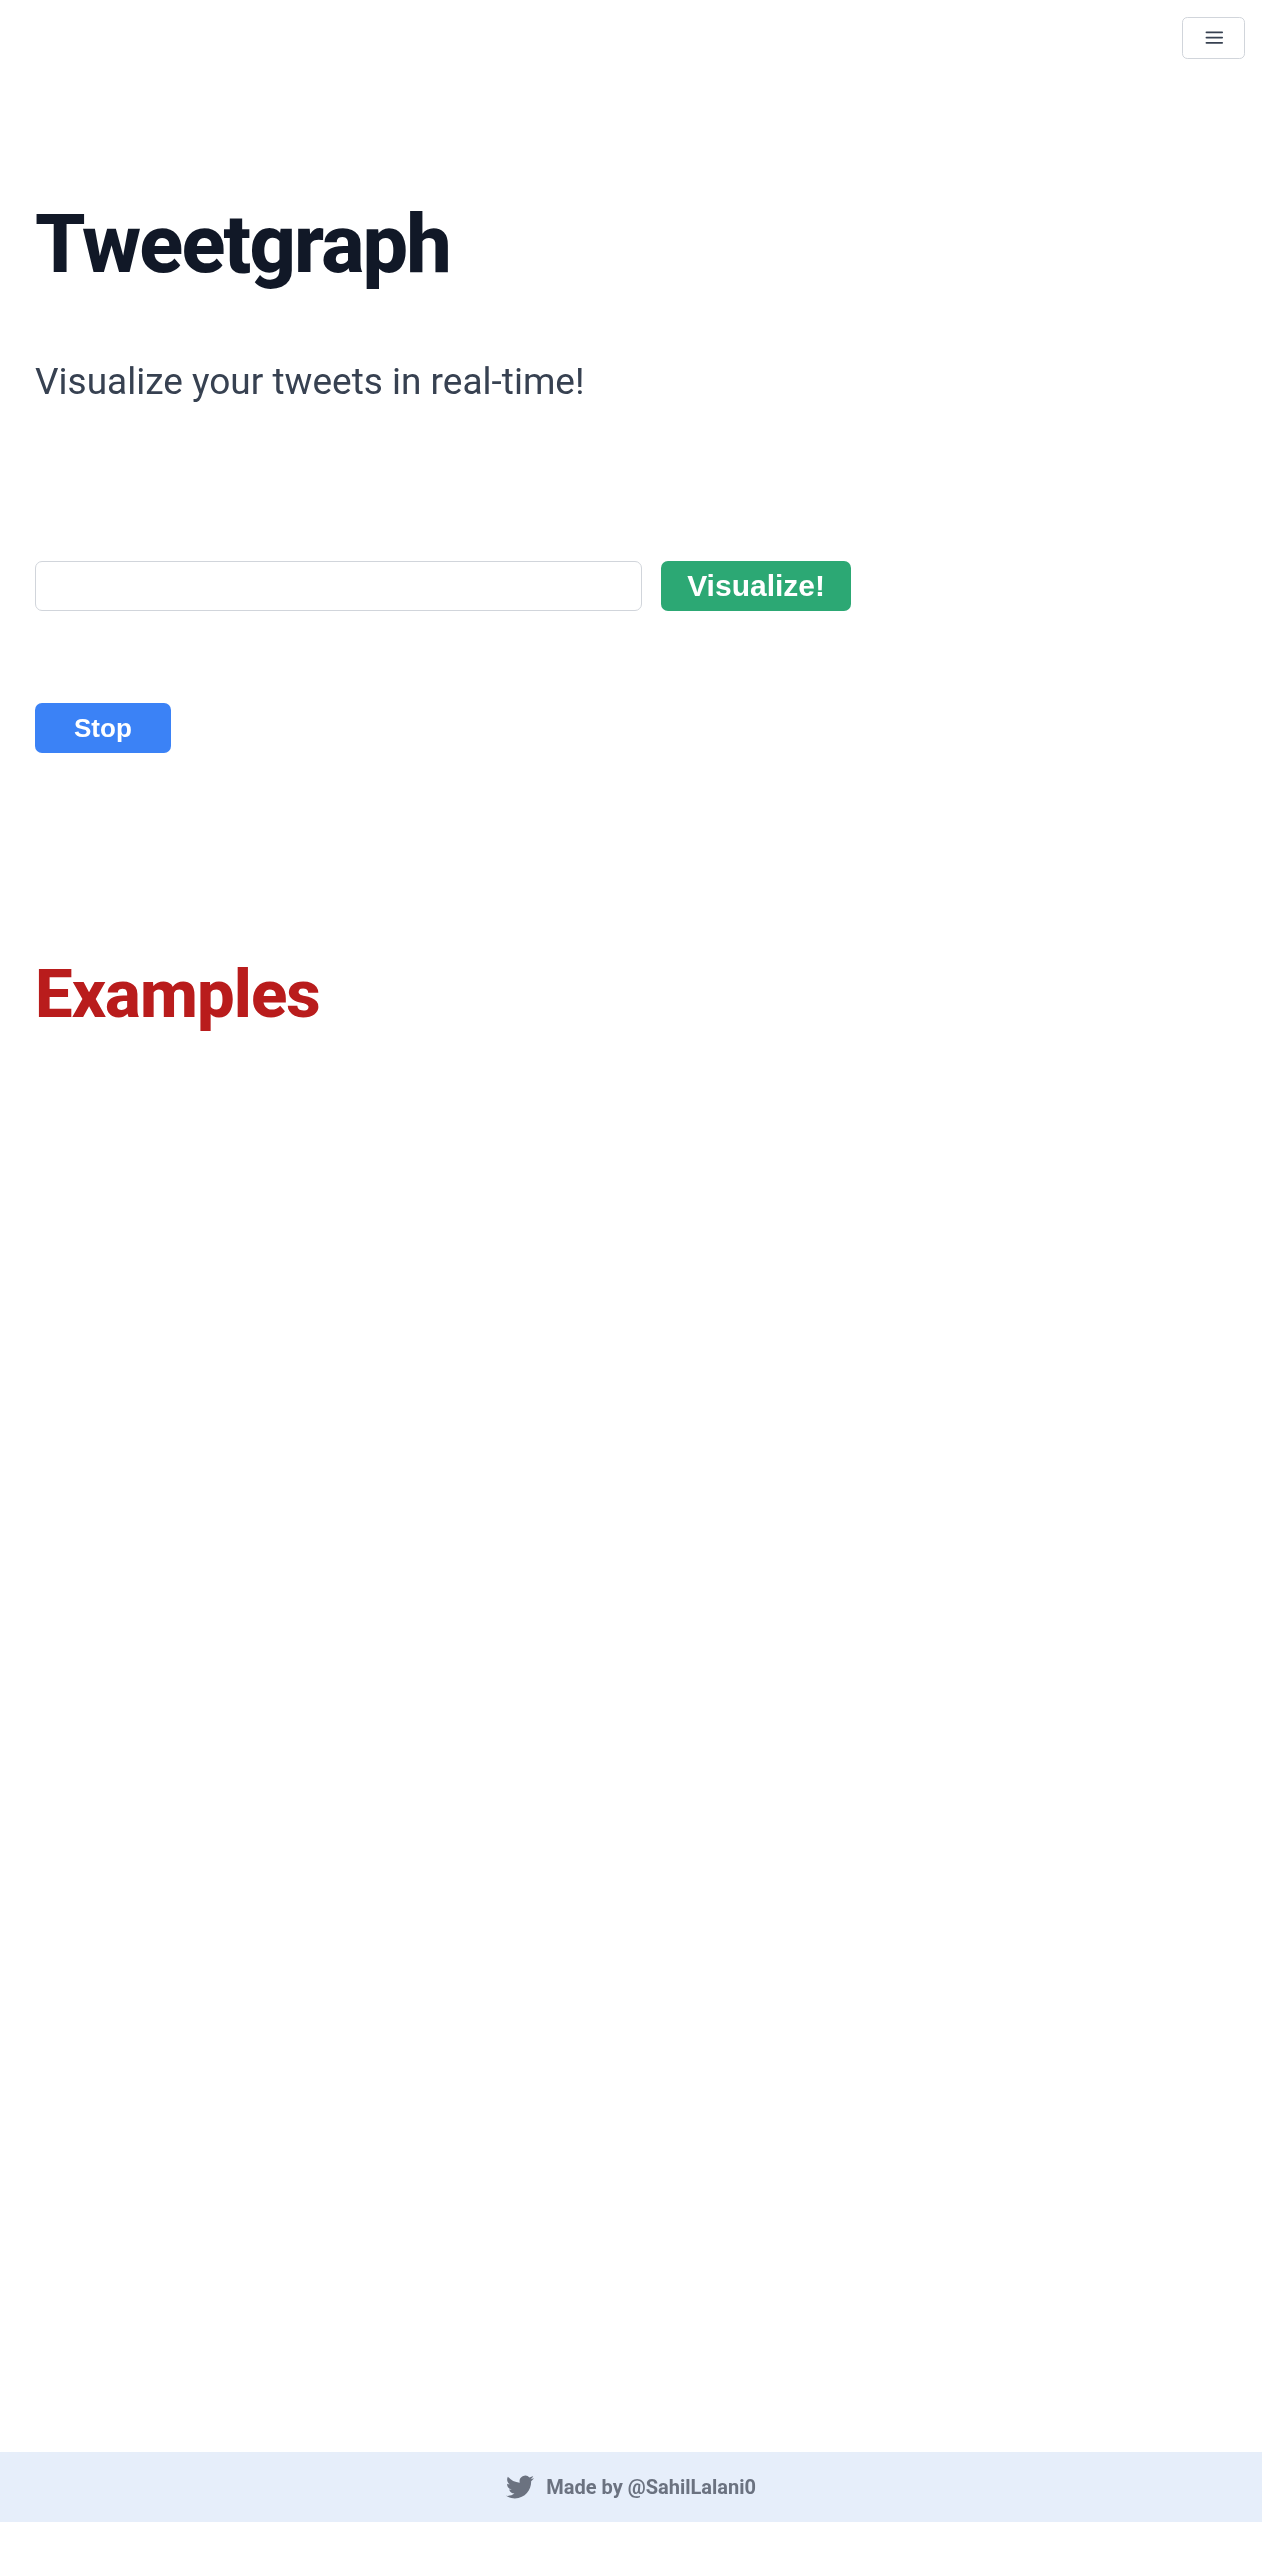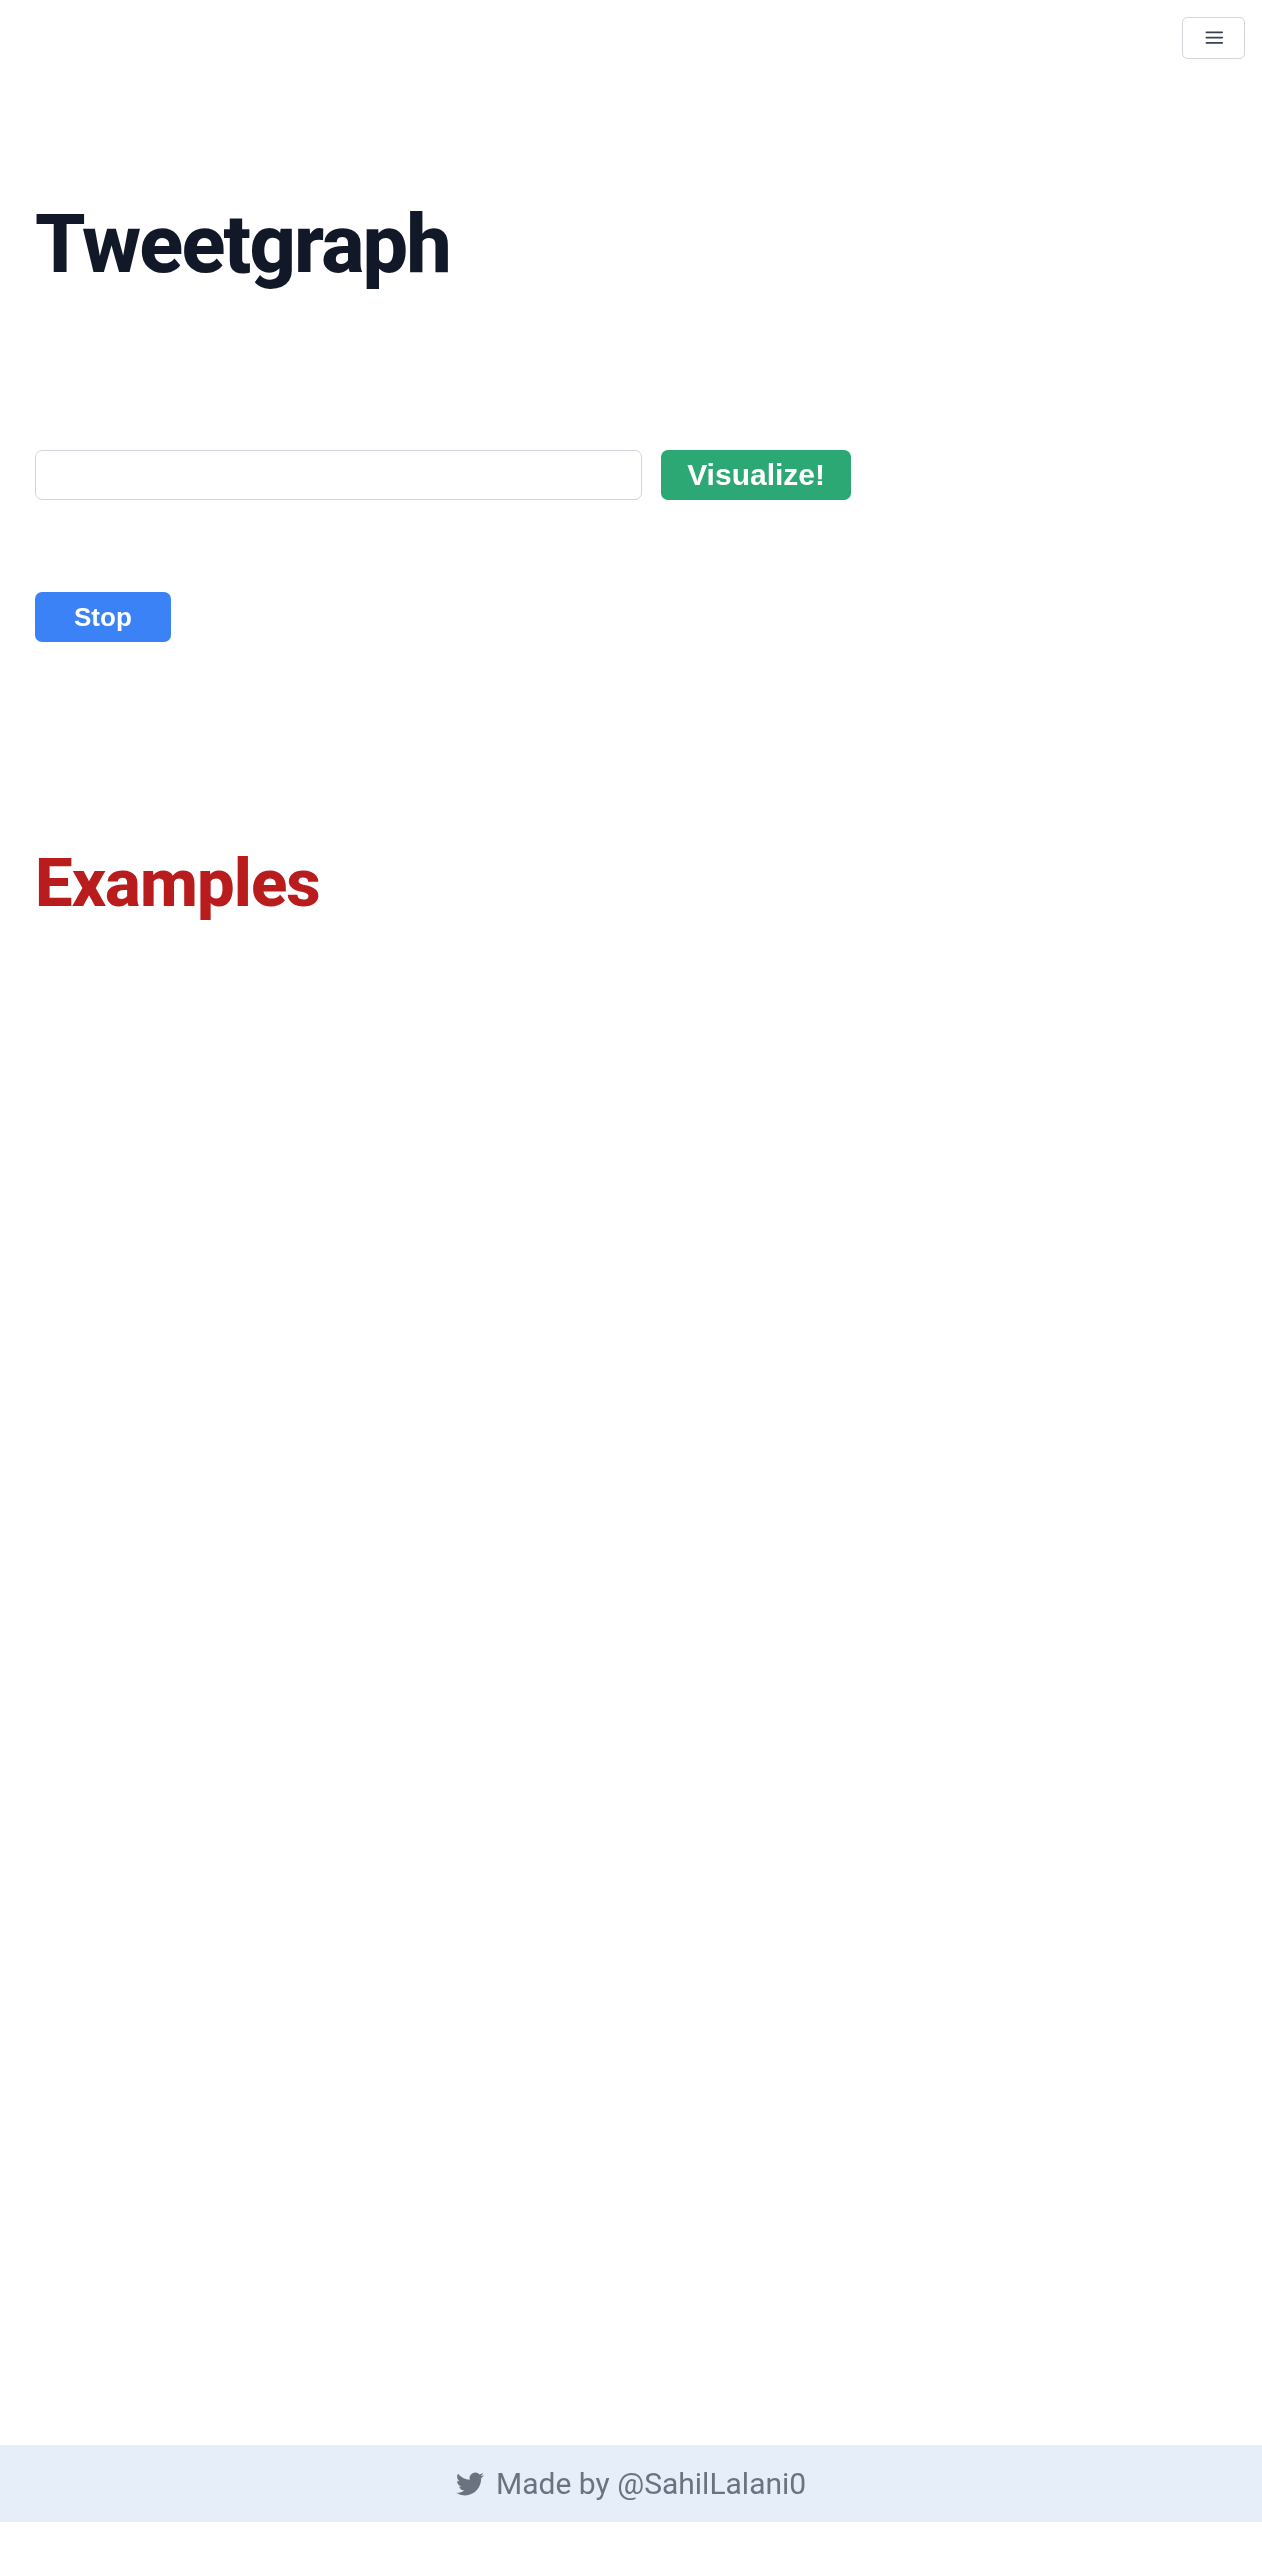--- a/index.html
+++ b/index.html
@@ -120,22 +120,22 @@
       padding: 21px 0;
       display: flex;
       align-items: center;
       justify-content: center;
       gap: 12.3px;
       margin-top: 395px;
     }
 
     .footer-link {
       color: #6b7280;
-      font-size: 30px;
-      font-weight: 400;
+      font-size: 20px;
+      font-weight: 700;
       text-decoration: none;
     }
 
     .twitter-icon-svg {
       width: 28px;
       height: 28px;
     }
 
     .spacer {
       height: 54px;
@@ -148,20 +148,21 @@
 <button class="menu-button">
   <svg class="menu-icon-svg" viewBox="0 0 24 24" fill="none" stroke="#374151" stroke-width="2" stroke-linecap="round">
     <line x1="3" y1="6" x2="21" y2="6"></line>
     <line x1="3" y1="12" x2="21" y2="12"></line>
     <line x1="3" y1="18" x2="21" y2="18"></line>
   </svg>
 </button>
 
 <div class="main-content">
   <h1 class="page-title">Tweetgraph</h1>
+  <p class="subtitle">Visualize your tweets in real-time!</p>
 
   <div class="input-row">
     <input type="text" class="search-input" placeholder="" style="">
     <button class="visualize-button">Visualize!</button>
   </div>
 
   <button class="stop-button">Stop</button>
 
   <h2 class="examples-heading">Examples</h2>
 </div>

